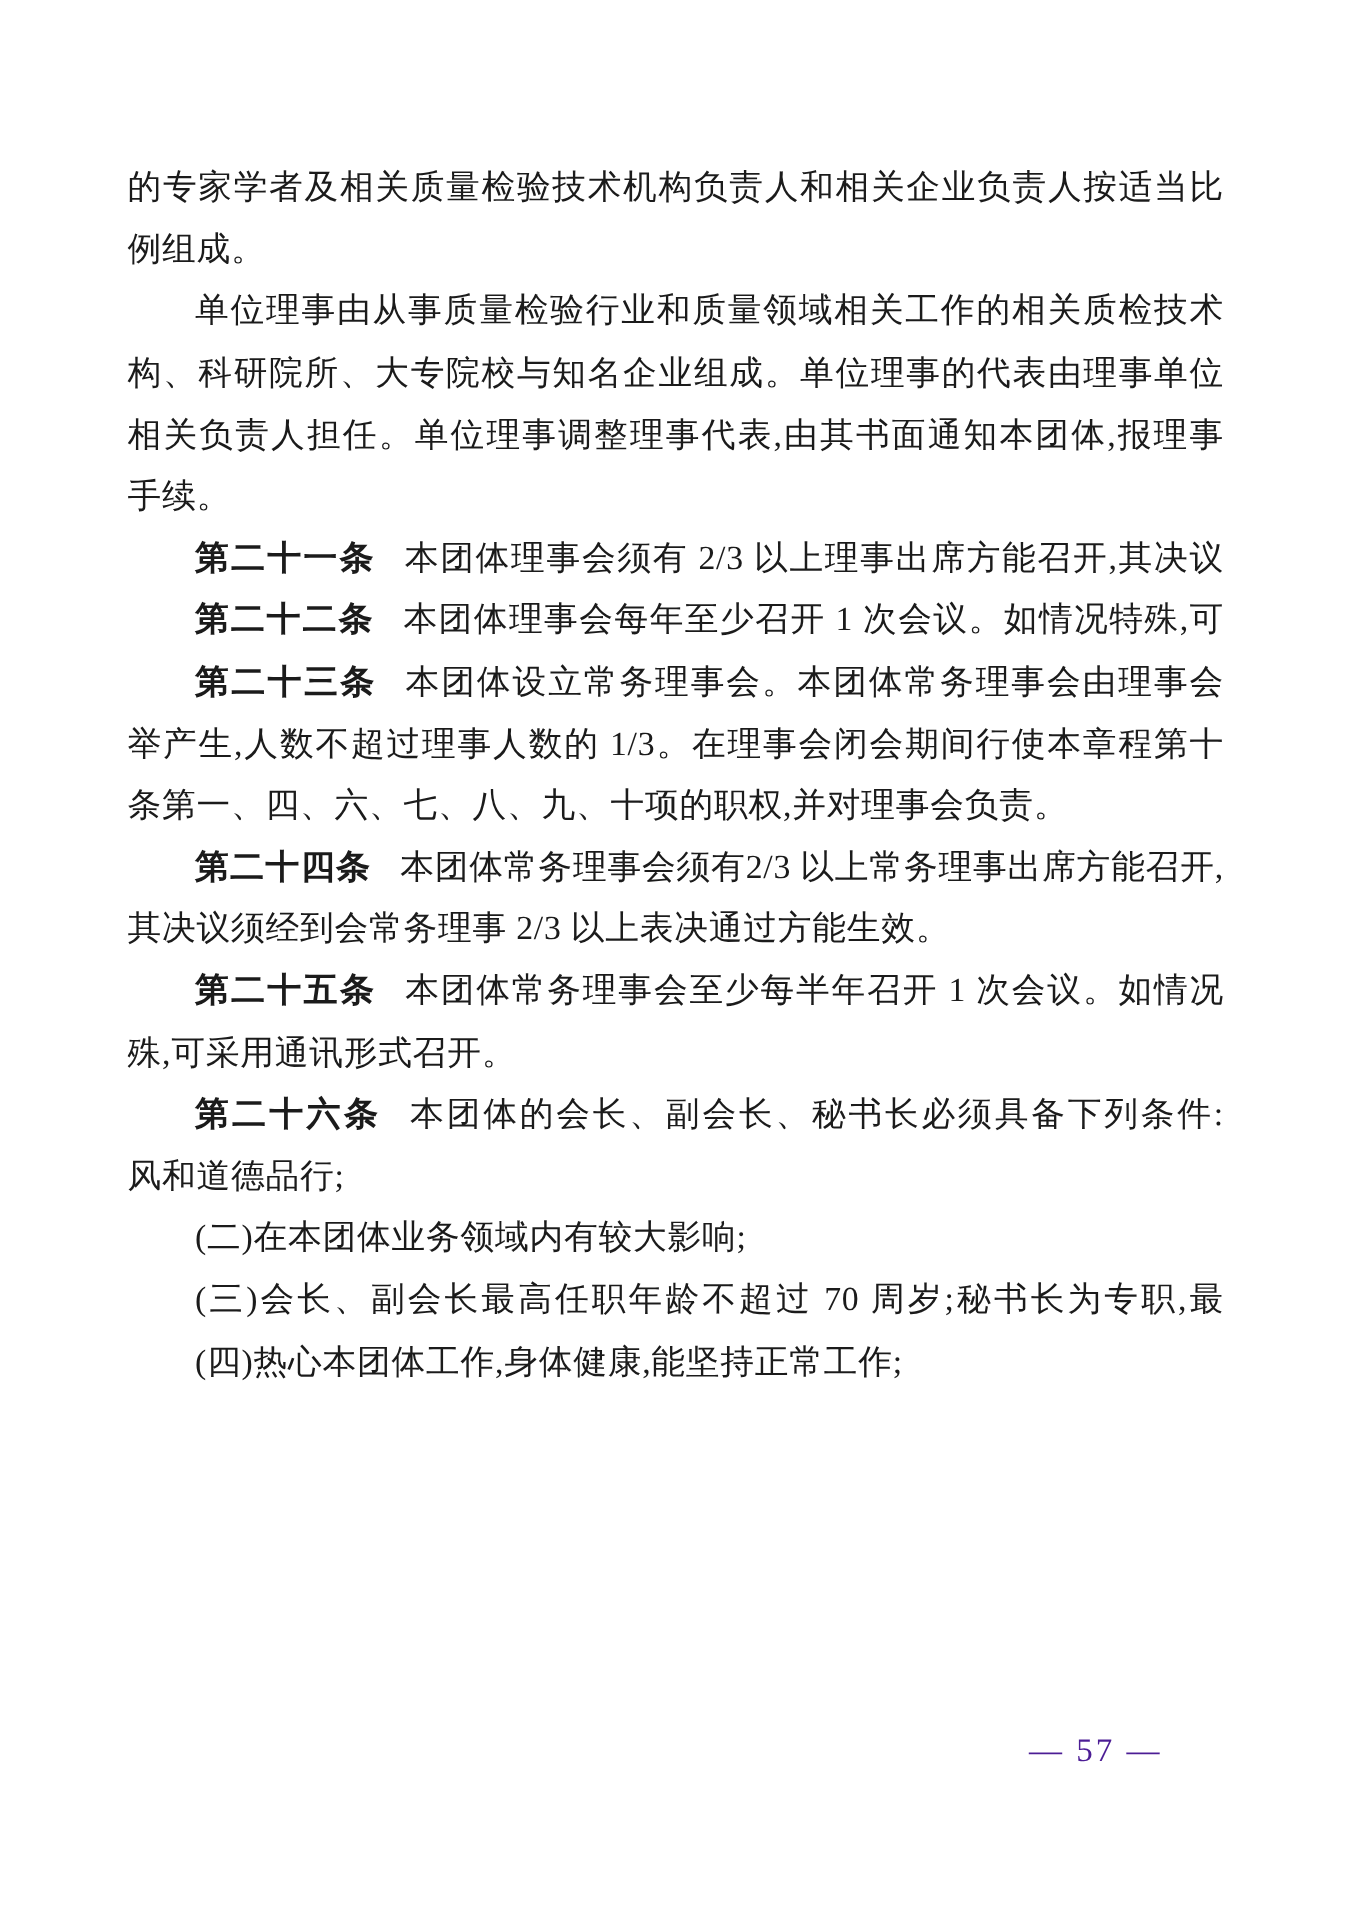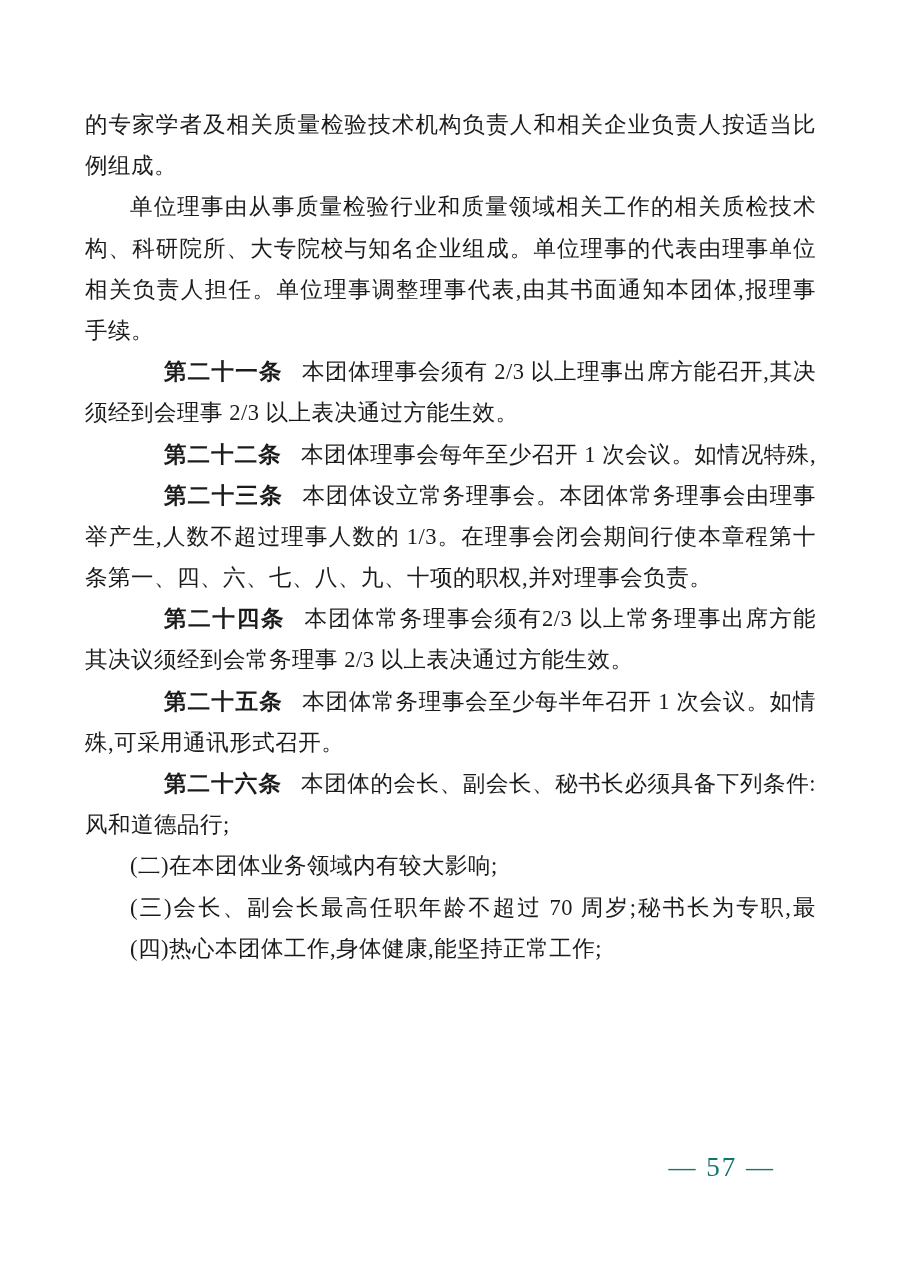--- a/index.html
+++ b/index.html
@@ -44,45 +44,43 @@
     text-align: center;
     text-align-last: left;
   }
   .line.indent {
     text-indent: 2em;
   }
   .article-head {
     font-weight: 700;
     margin-right: 0.85em;
     letter-spacing: 1px;
-    margin-left: 34px;
   }
   .footer {
     position: absolute;
     top: 1152px;
     right: 81px;
-    font-size: 27px;
+    font-size: 22px;
     line-height: 30px;
     letter-spacing: 2px;
-    color: #0f766e;
+    color: #4c1d95;
   }
 </style>
 </head>
 <body>
 
 <div class="page">
   <div class="text-block">
       <div class="line jst">的专家学者及相关质量检验技术机构负责人和相关企业负责人按适当比</div>
       <div class="line last">例组成。</div>
       <div class="line jst indent">单位理事由从事质量检验行业和质量领域相关工作的相关质检技术机</div>
       <div class="line jst">构、科研院所、大专院校与知名企业组成。单位理事的代表由理事单位的</div>
       <div class="line jst">相关负责人担任。单位理事调整理事代表,由其书面通知本团体,报理事</div>
       <div class="line last">手续。</div>
       <div class="line jst indent"><span class="article-head">第二十一条</span>本团体理事会须有 2/3 以上理事出席方能召开,其决议</div>
-      <div class="line last">须经到会理事 2/3 以上表决通过方能生效。</div>
       <div class="line jst indent"><span class="article-head">第二十二条</span>本团体理事会每年至少召开 1 次会议。如情况特殊,可</div>
       <div class="line jst indent"><span class="article-head">第二十三条</span>本团体设立常务理事会。本团体常务理事会由理事会选</div>
       <div class="line jst">举产生,人数不超过理事人数的 1/3。在理事会闭会期间行使本章程第十九</div>
       <div class="line last">条第一、四、六、七、八、九、十项的职权,并对理事会负责。</div>
       <div class="line jst indent"><span class="article-head">第二十四条</span>本团体常务理事会须有2/3 以上常务理事出席方能召开,</div>
       <div class="line last">其决议须经到会常务理事 2/3 以上表决通过方能生效。</div>
       <div class="line jst indent"><span class="article-head">第二十五条</span>本团体常务理事会至少每半年召开 1 次会议。如情况特</div>
       <div class="line last">殊,可采用通讯形式召开。</div>
       <div class="line jst indent"><span class="article-head">第二十六条</span>本团体的会长、副会长、秘书长必须具备下列条件:</div>
       <div class="line last">风和道德品行;</div>

